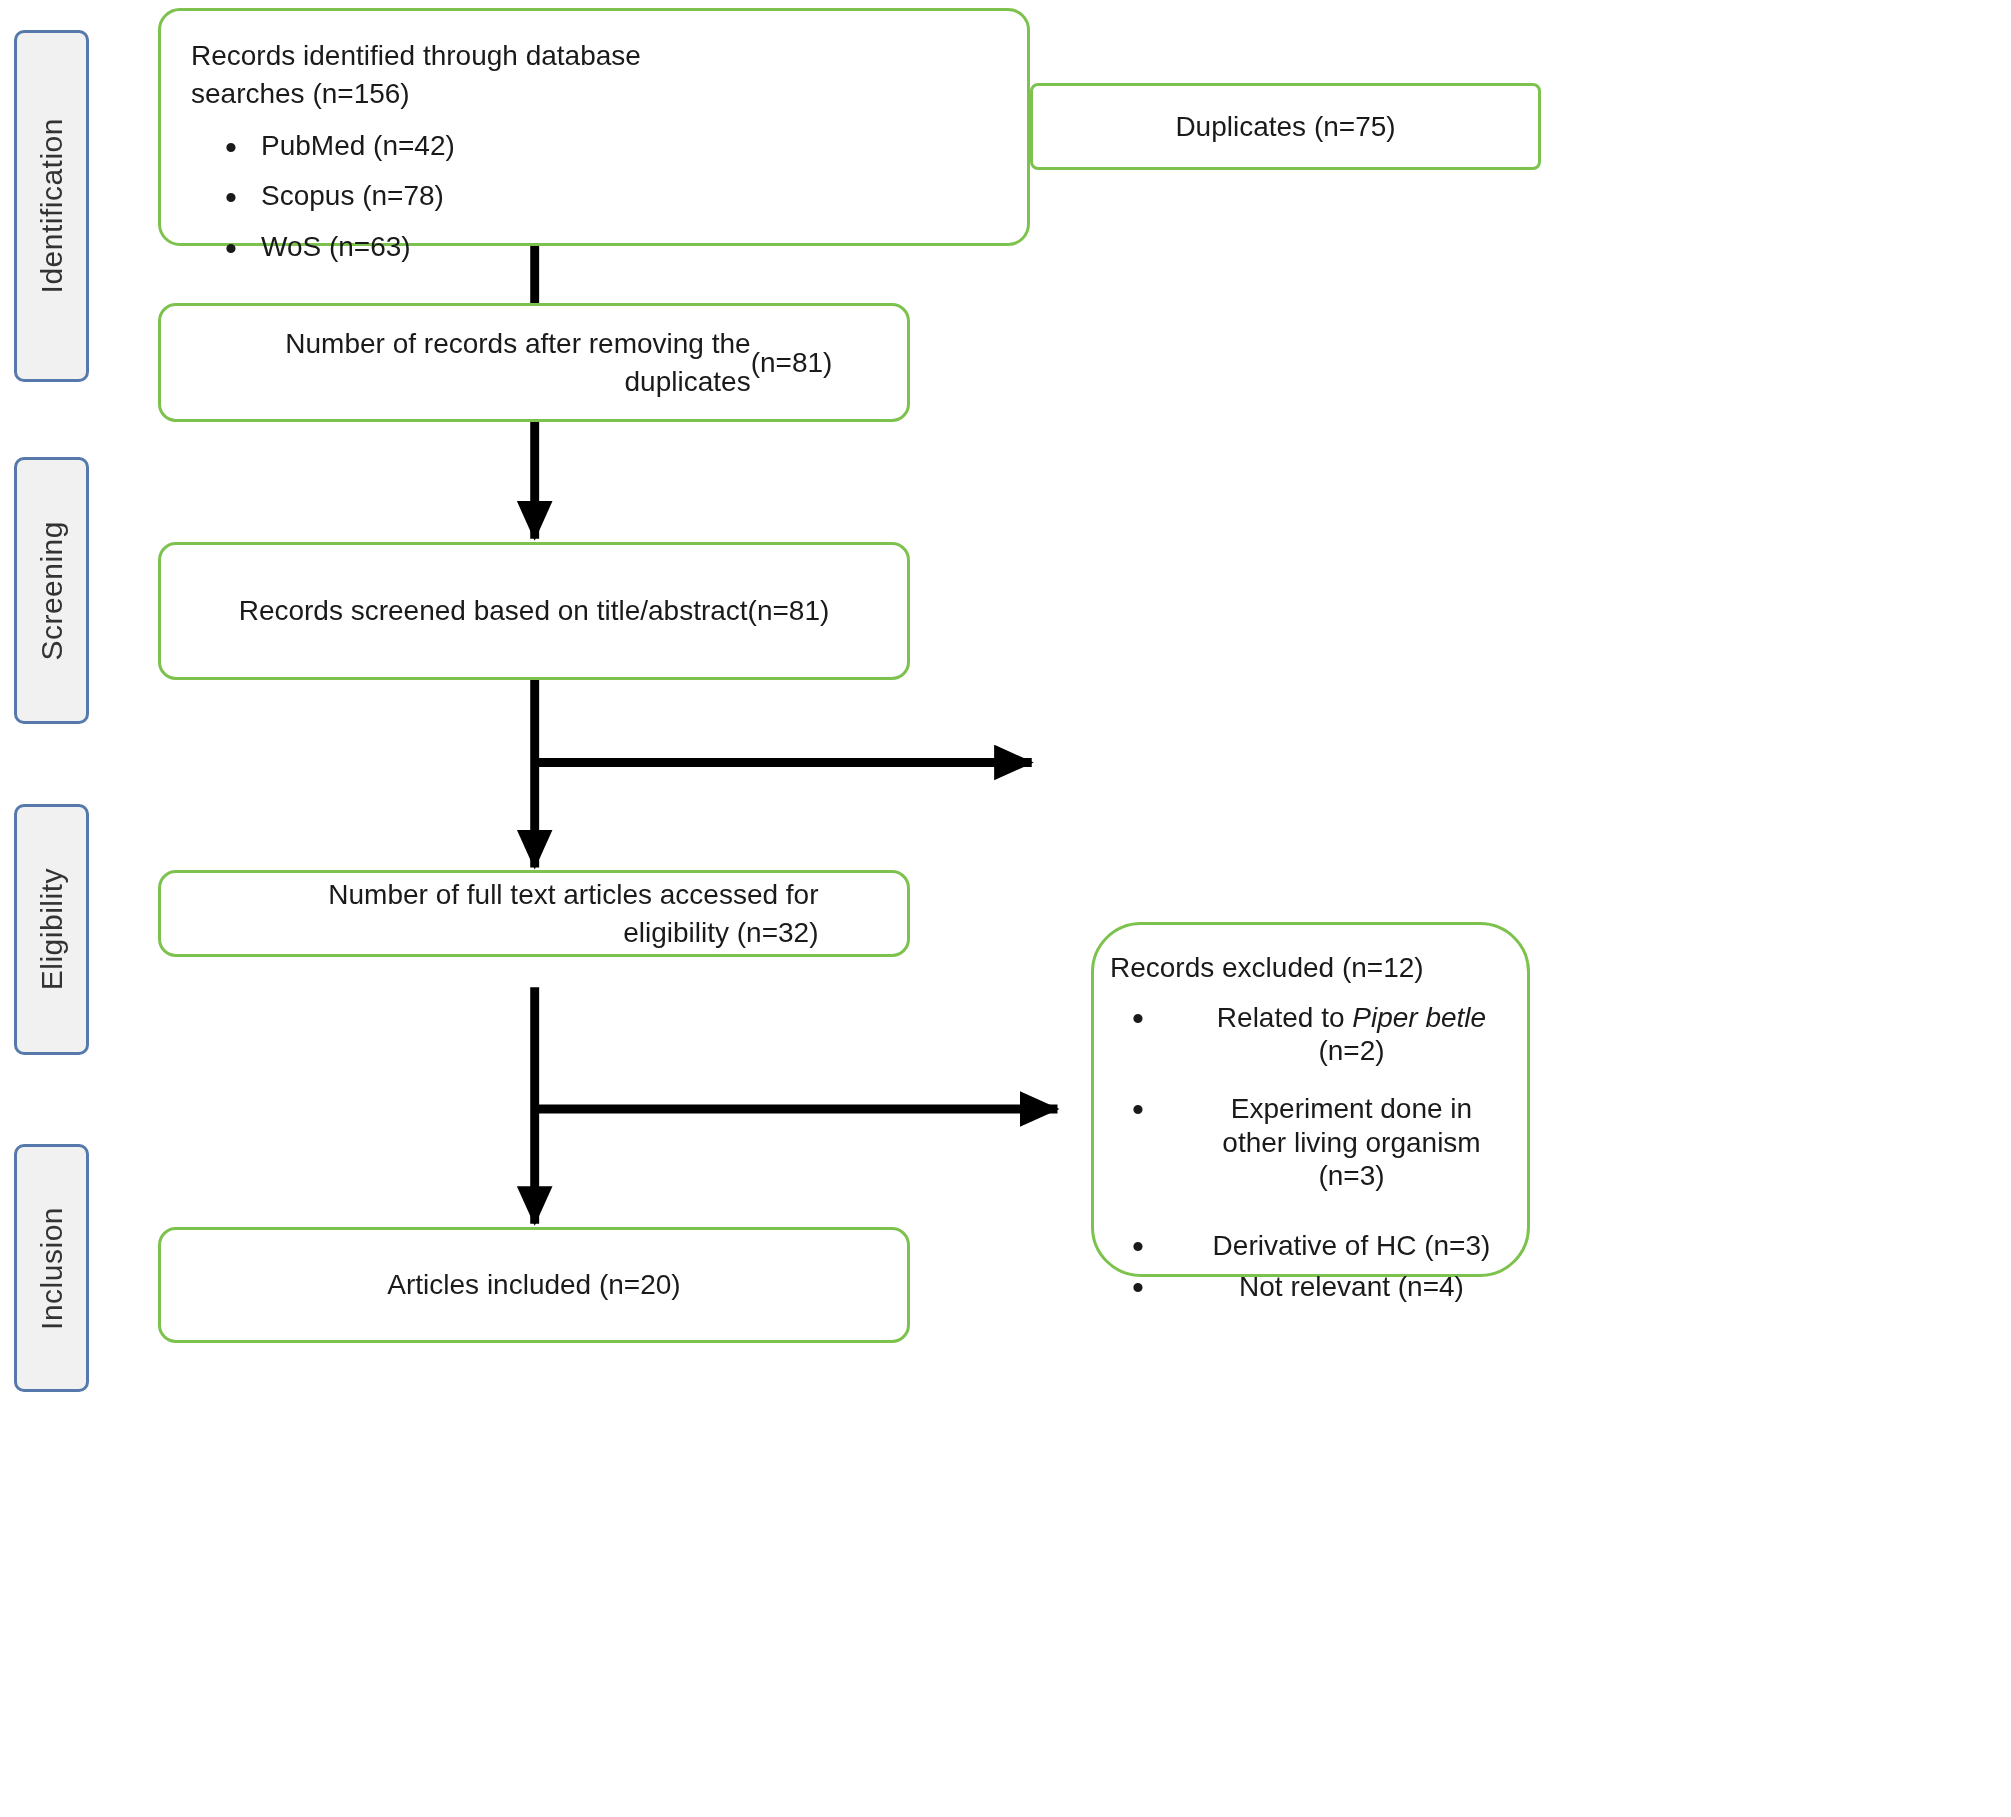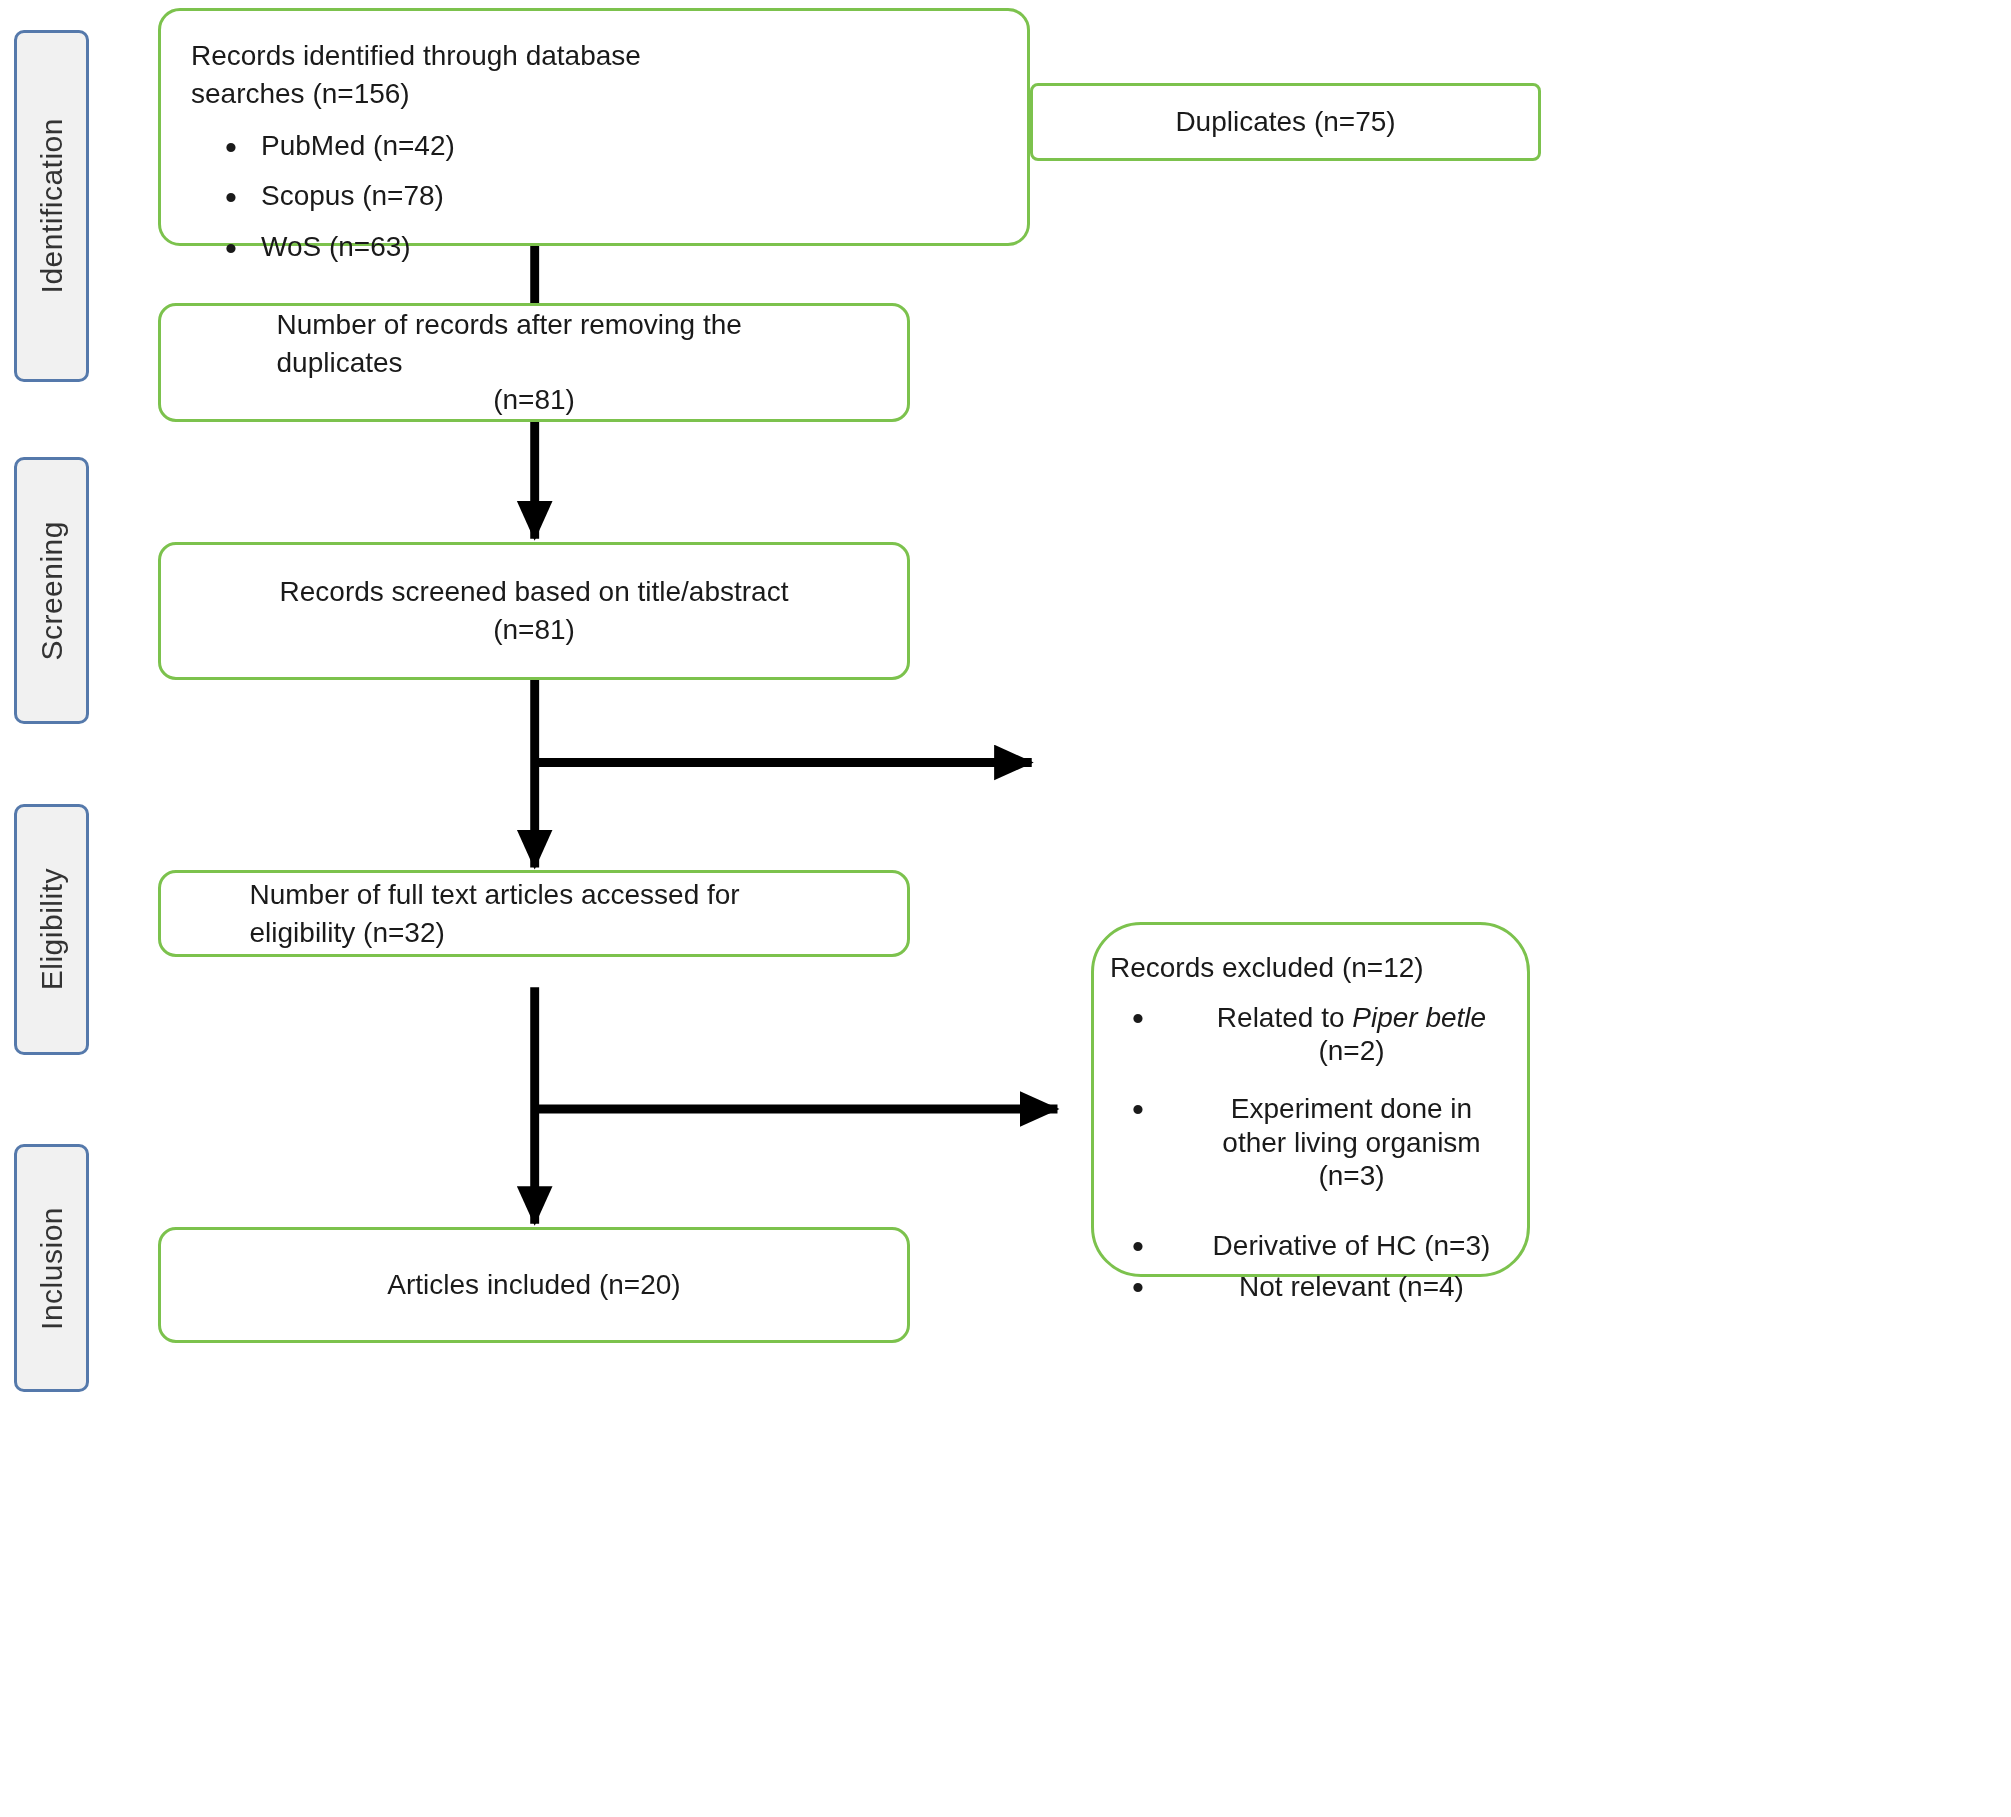--- a/index.html
+++ b/index.html
@@ -62,24 +62,24 @@
     font-size: 28px;
     line-height: 1.35;
     color: var(--text);
   }
   .box-identified { left: 158px; top: 8px; width: 872px; height: 238px; padding: 26px 24px 0 30px; border-radius: 22px; }
   .box-identified .box-title { width: 485px; }
   .box-identified ul { margin: 14px 0 0 0; padding: 0 0 0 34px; list-style: none; }
   .box-identified li { position: relative; padding-left: 36px; margin-bottom: 13px; }
   .box-identified li::before { content: "\2022"; position: absolute; left: 0; top: -2px; font-size: 34px; }
 
-  .box-duplicates { left: 1030px; top: 83px; width: 511px; height: 78px; border-radius: 8px;
+  .box-duplicates { left: 1030px; top: 83px; width: 511px; height: 87px; border-radius: 8px;
     display: flex; align-items: center; justify-content: center; text-align: center; }
 
-  .box-center { display: flex; flex-direction: column; align-items: center; justify-content: center; text-align: left; }
+  .box-center { display: flex; flex-direction: row; align-items: center; justify-content: center; text-align: right; }
   .box-after-duplicates { left: 158px; top: 303px; width: 752px; height: 119px; }
   .box-after-duplicates .wrap-text { max-width: 515px; }
   .box-screened { left: 158px; top: 542px; width: 752px; height: 138px; }
   .box-screened .wrap-text { max-width: 574px; }
   .box-fulltext { left: 158px; top: 870px; width: 752px; height: 87px; }
   .box-fulltext .wrap-text { max-width: 569px; }
   .box-included { left: 158px; top: 1227px; width: 752px; height: 116px; }
 
   .box-excluded-screening { left: 1036px; top: 693px; width: 495px; height: 142px; border-radius: 16px; padding: 20px 16px 0 20px; }
   .box-excluded-screening ul { margin: 8px 0 0 0; padding: 0; list-style: none; }

